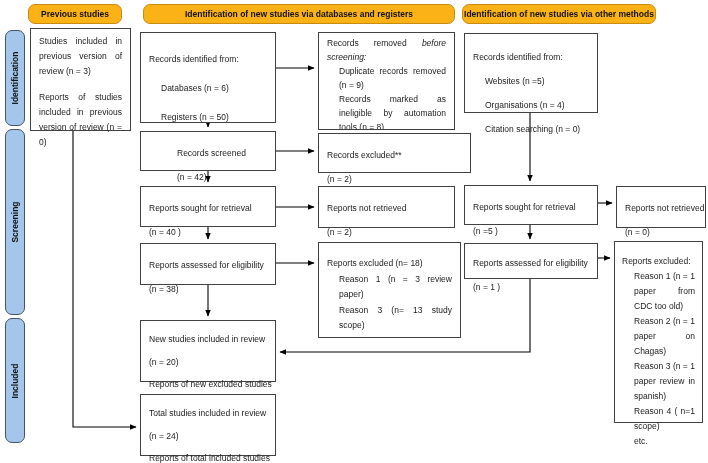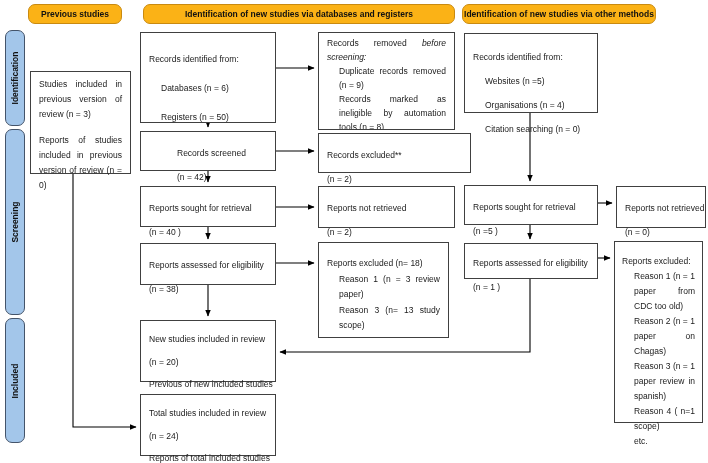--- a/index.html
+++ b/index.html
@@ -76,21 +76,21 @@
   <div class="stage" style="top:30px;height:96px;">
     <span>Identification</span>
   </div>
   <div class="stage" style="top:129px;height:186px;">
     <span>Screening</span>
   </div>
   <div class="stage" style="top:318px;height:125px;">
     <span>Included</span>
   </div>
 
-  <div class="box b-a1" style="left:30px;top:28px;width:101px;height:103px;margin-top:43px;">
+  <div class="box b-a1" style="left:30px;top:28px;width:101px;height:103px;">
     <div class="wrap p1">Studies included in previous version of review (n = 3)</div>
     <div class="wrap p2">Reports of studies included in previous version of review (n = 0)</div>
   </div>
 
   <div class="box b-b1" style="left:140px;top:32px;width:136px;height:91px;">
     <div class="ln">Records identified from:</div>
     <div class="ln item">Databases (n = 6)</div>
     <div class="ln item">Registers (n = 50)</div>
   </div>
 
@@ -119,30 +119,30 @@
   <div class="box two" style="left:318px;top:186px;width:137px;height:42px;">
     <div class="ln">Reports not retrieved</div>
     <div class="ln">(n = 2)</div>
   </div>
 
   <div class="box two" style="left:140px;top:243px;width:136px;height:42px;">
     <div class="ln">Reports assessed for eligibility</div>
     <div class="ln">(n = 38)</div>
   </div>
 
-  <div class="box b-c4" style="left:318px;top:242px;width:131px;height:96px;">
+  <div class="box b-c4" style="left:318px;top:242px;width:143px;height:96px;">
     <div class="ln">Reports excluded (n= 18)</div>
     <div class="wrap item">Reason 1 (n = 3 review paper)</div>
     <div class="wrap item">Reason 3 (n= 13 study scope)</div>
   </div>
 
   <div class="box four" style="left:140px;top:320px;width:136px;height:62px;">
     <div class="ln">New studies included in review</div>
     <div class="ln">(n = 20)</div>
-    <div class="ln">Previous of new included studies</div>
+    <div class="ln">Reports of new excluded studies</div>
     <div class="ln">(n =1 )</div>
   </div>
 
   <div class="box four" style="left:140px;top:394px;width:136px;height:62px;">
     <div class="ln">Total studies included in review</div>
     <div class="ln">(n = 24)</div>
     <div class="ln">Reports of total included studies</div>
     <div class="ln">(n = 0)</div>
   </div>
 

